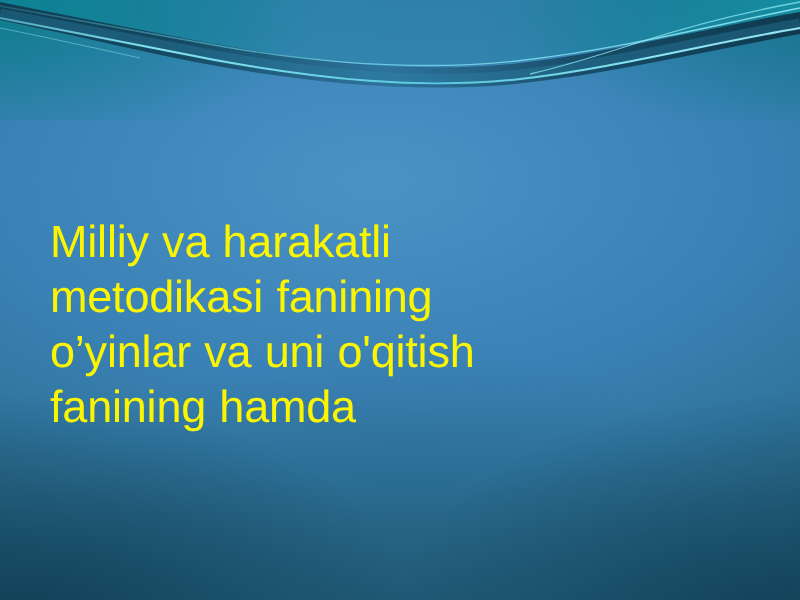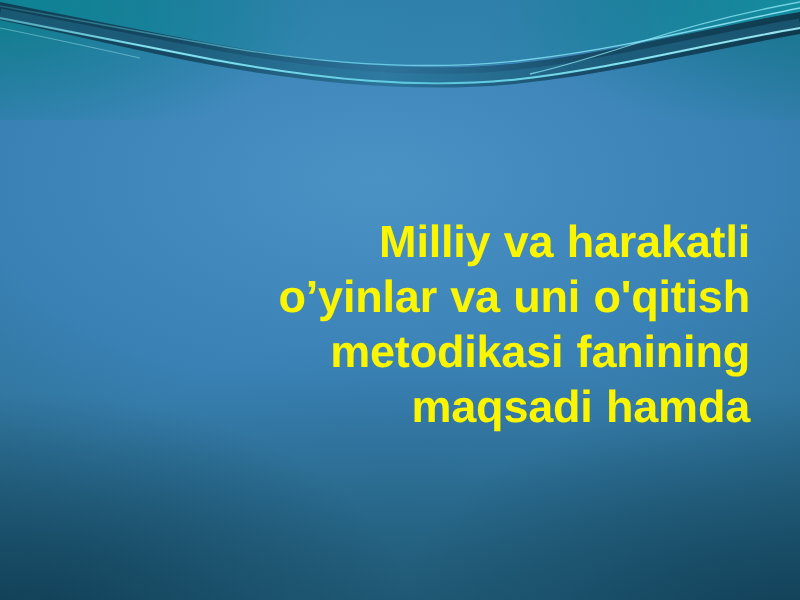--- a/index.html
+++ b/index.html
@@ -57,24 +57,24 @@
     left: 0; top: 0;
     width: 800px; height: 600px;
   }
 
   
   .title-block {
     position: absolute;
     left: 50px;
     right: 50px;
     top: 214px;
-    text-align: right;
+    text-align: left;
     color: #fbf500;
     font-size: 45px;
-    font-weight: 700;
+    font-weight: 400;
     line-height: 55px;
     letter-spacing: -0.2px;
     word-spacing: 1px;
     text-rendering: geometricPrecision;
   }
   .title-block .tline {
     display: block;
     white-space: nowrap;
   }
 </style>
@@ -128,18 +128,18 @@
 
     <path d="M0,6 C80,20 150,34 225,47 C325,64 425,72 525,60 C620,49 710,26 800,8" fill="none" stroke="url(#hairGrad2)" stroke-width="1.4"></path>
 
     <path d="M800,2 C745,12 690,26 640,42 C600,55 565,66 530,74" fill="none" stroke="#8fe9f6" stroke-opacity="0.75" stroke-width="1.3"></path>
 
     <path d="M0,28 C50,38 95,48 140,58" fill="none" stroke="#a7e9f4" stroke-opacity="0.45" stroke-width="1.1"></path>
   </svg>
 
   <div class="title-block">
     <span class="tline">Milliy va harakatli</span>
+    <span class="tline">metodikasi fanining</span>
     <span class="tline">o’yinlar va uni o'qitish</span>
-    <span class="tline">metodikasi fanining</span>
-    <span class="tline">maqsadi hamda</span>
+    <span class="tline">fanining hamda</span>
   </div>
 
 </div>
 
 </body></html>

